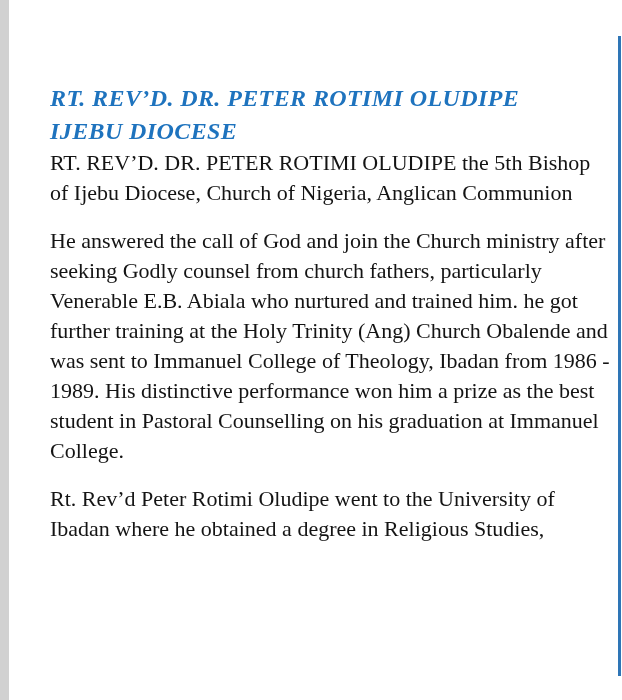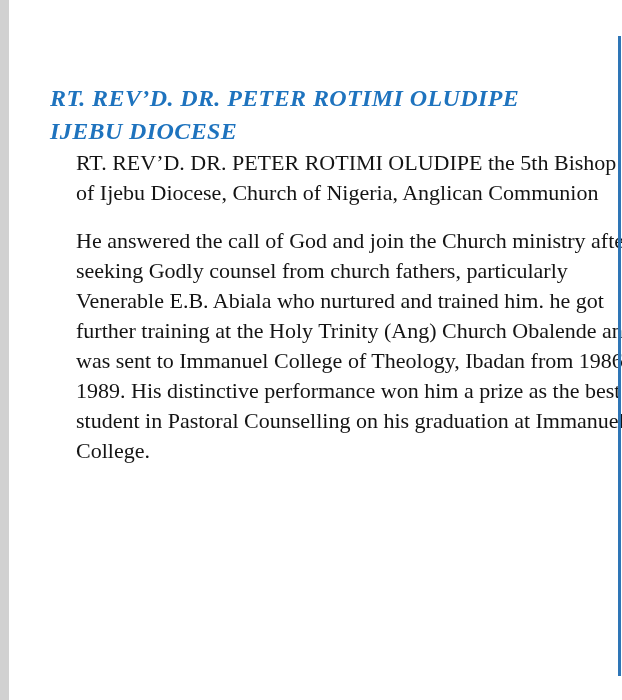--- a/index.html
+++ b/index.html
@@ -41,21 +41,20 @@
     font-style:italic;
     color:var(--heading-blue);
     white-space:pre;
     letter-spacing:0.4px;
   }
   .para{
     font-size:22px;
     line-height:30px;
     color:var(--text-color);
     white-space:pre;
-    margin-left:26px;
   }
   .para + .para{
     margin-top:18px;
   }
   .para.first{
     margin-top:0;
   }
 </style>
 </head>
 <body>
@@ -72,15 +71,17 @@
 
   <div class="para">He answered the call of God and join the Church ministry after
 seeking Godly counsel from church fathers, particularly
 Venerable E.B. Abiala who nurtured and trained him. he got
 further training at the Holy Trinity (Ang) Church Obalende and
 was sent to Immanuel College of Theology, Ibadan from 1986 -
 1989. His distinctive performance won him a prize as the best
 student in Pastoral Counselling on his graduation at Immanuel
 College.</div>
 
+  <div class="para">Rt. Rev’d Peter Rotimi Oludipe went to the University of
+Ibadan where he obtained a degree in Religious Studies,</div>
 </div>
 
 <div class="right-border"></div>
 
 </body></html>

